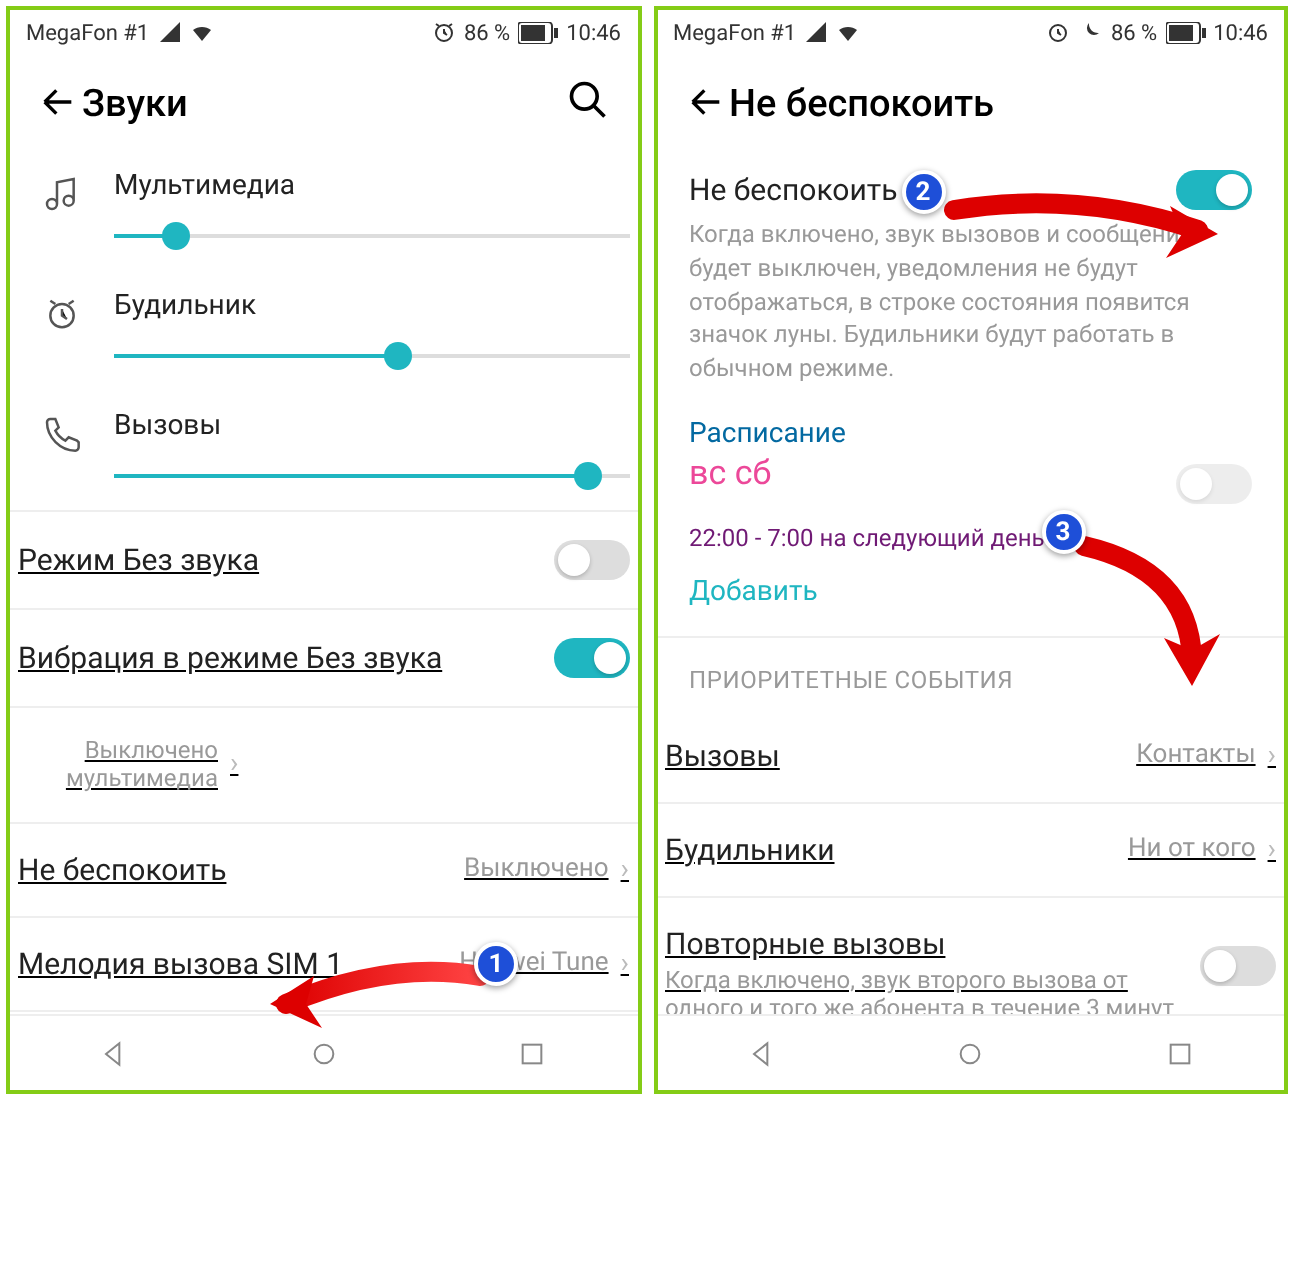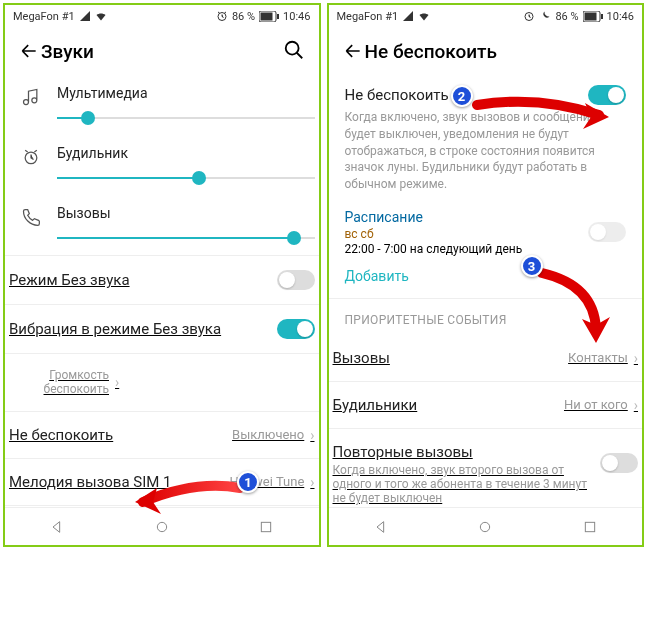--- a/index.html
+++ b/index.html
@@ -37,22 +37,22 @@
   .section-head { font-size: 12px; color: #999; padding: 14px 16px 8px 16px; border-top: 1px solid #eee; letter-spacing: 0.3px; }
   .add-link { font-size: 14px; color: #1fb6c1; padding: 6px 16px 14px 16px; }
   .navbar { position: absolute; bottom: 0; left: 0; right: 0; height: 38px; display: flex; align-items: center; justify-content: space-around; border-top: 1px solid #eee; background: #fff; }
   .nav-btn { width: 60px; height: 24px; display: flex; align-items: center; justify-content: center; color: #888; }
   .arrow { position: absolute; pointer-events: none; z-index: 10; }
   .badge { position: absolute; width: 22px; height: 22px; border-radius: 50%; background: #1e4fd8; border: 2px solid #fff; color: #fff; font-size: 13px; font-weight: bold; display: flex; align-items: center; justify-content: center; z-index: 11; box-shadow: 0 1px 3px rgba(0,0,0,0.4); }
   .row-dnd-title { display:flex; align-items:center; padding: 10px 16px 2px 16px; }
   .row-dnd-title .setting-label { font-size:15px; }
   .schedule-block { padding: 6px 16px; }
   .schedule-title { font-size: 14px; color: #0369a1; }
-  .schedule-days { font-size: 12px; color: #a16207; margin-top: 2px; }
-  .schedule-time { font-size: 12px; color: #000000; margin-top: 1px; }
+  .schedule-days { font-size: 17px; color: #ec4899; margin-top: 2px; }
+  .schedule-time { font-size: 12px; color: #701a75; margin-top: 15px; }
   .sched-row { display:flex; align-items:center; }
   .sched-row .toggle { margin-left:auto; }
 </style>
 </head>
 <body>
 
 <div class="phones">
 
   <div class="phone">
     <div class="statusbar">
@@ -143,21 +143,21 @@
             <div class="knob"></div>
           </div>
       </div>
       <div class="setting-row">
         <div class="setting-label">Вибрация в режиме Без звука</div>
         <div class="toggle on">
             <div class="knob"></div>
           </div>
       </div>
       <div class="setting-row">
-        <div class="setting-val" style="text-align:right;max-width:100px;font-size:12px;line-height:1.2">Громкость беспокоить</div>
+        <div class="setting-val" style="text-align:right;max-width:100px;font-size:12px;line-height:1.2">Выключено мультимедиа</div>
         <span class="chev">›</span>
       </div>
       <div class="setting-row">
         <div class="setting-label">Не беспокоить</div>
         <div class="setting-val">Выключено</div>
         <span class="chev">›</span>
       </div>
       <div class="setting-row">
         <div class="setting-label">Мелодия вызова SIM 1</div>
         <div class="setting-val">Huawei Tune</div>

